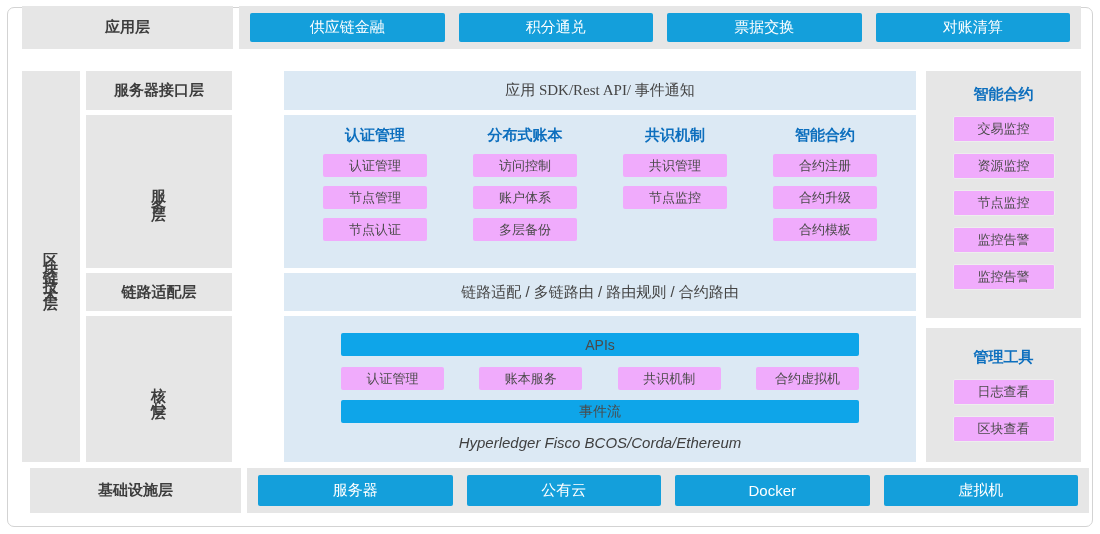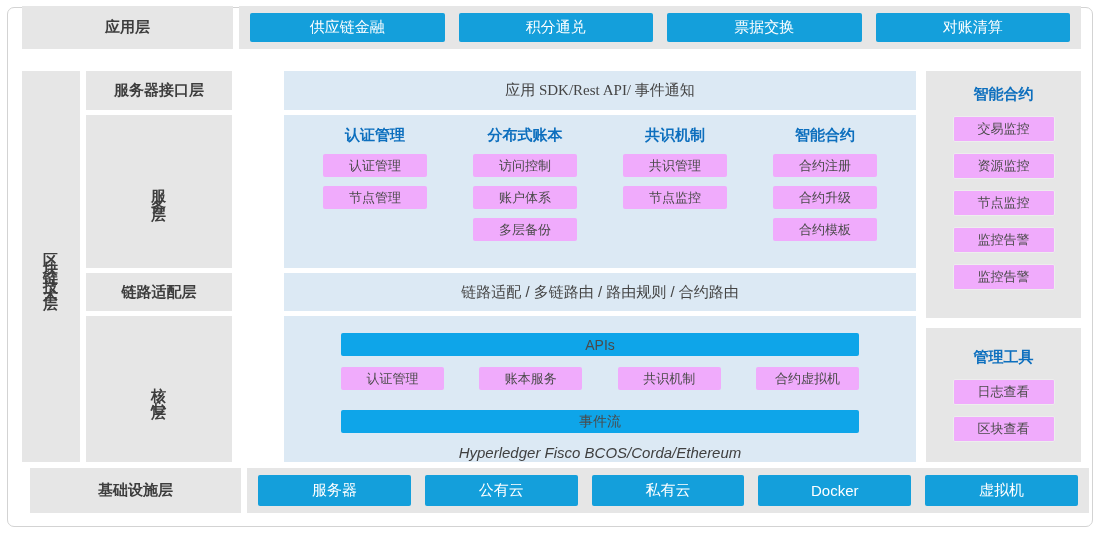--- a/index.html
+++ b/index.html
@@ -40,21 +40,21 @@
     border-radius:2px;}
   .svc-col .chip{width:104px;height:23px;margin-top:9px;}
   .svc-col .chip:first-of-type{margin-top:18px;}
   
   .core-panel{background:var(--panel-blue,#dce9f4);}
   .core-inner{margin:0 57px;padding-top:17px;}
   .wide-bar{height:23px;background:#0ea5e9;border-radius:2px;display:flex;align-items:center;justify-content:center;
     font-size:14px;color:#4a4a4a;}
   .modules-row{display:flex;justify-content:space-between;margin-top:11px;}
   .modules-row .chip{width:103px;height:23px;}
-  .event-bar{margin-top:20px;}
+  .event-bar{margin-top:10px;}
   .platforms{margin-top:11px;text-align:center;font-size:15px;color:#3f3f3f;font-style:italic;}
   
   .side-panel{background:var(--box-gray,#e6e6e6);display:flex;flex-direction:column;align-items:center;}
   .side-panel.p1{height:247px;flex:none;}
   .side-panel.p2{flex:1;}
   .side-header{font-size:15px;font-weight:700;color:var(--header-blue,#0d6fbe);height:23px;line-height:23px;}
   .p1 .side-header{margin-top:11px;}
   .p2 .side-header{margin-top:17px;}
   .side-panel .chip{width:100px;height:24px;border:1px solid #ededed;margin-top:11px;font-size:13px;}
   .p1 .chip:first-of-type{margin-top:14px;}
@@ -97,20 +97,21 @@
 
     <div class="main-col">
       <div class="strip-blue h-interface">应用 SDK/Rest API/ 事件通知</div>
 
       <div class="service-panel h-service">
         <div class="svc-cols">
           <div class="svc-col">
             <div class="svc-header">认证管理</div>
             <div class="chip">认证管理</div>
             <div class="chip">节点管理</div>
+            <div class="chip">节点认证</div>
           </div>
           <div class="svc-col">
             <div class="svc-header">分布式账本</div>
             <div class="chip">访问控制</div>
             <div class="chip">账户体系</div>
             <div class="chip">多层备份</div>
           </div>
           <div class="svc-col">
             <div class="svc-header">共识机制</div>
             <div class="chip">共识管理</div>
@@ -157,18 +158,17 @@
         <div class="chip">区块查看</div>
       </div>
     </div>
   </div>
 
   <div class="infra-row">
     <div class="label-box">基础设施层</div>
     <div class="strip">
       <div class="btn">服务器</div>
       <div class="btn">公有云</div>
-      <div class="btn">私有云</div>
       <div class="btn">Docker</div>
       <div class="btn">虚拟机</div>
     </div>
   </div>
 </div>
 
 </body></html>

